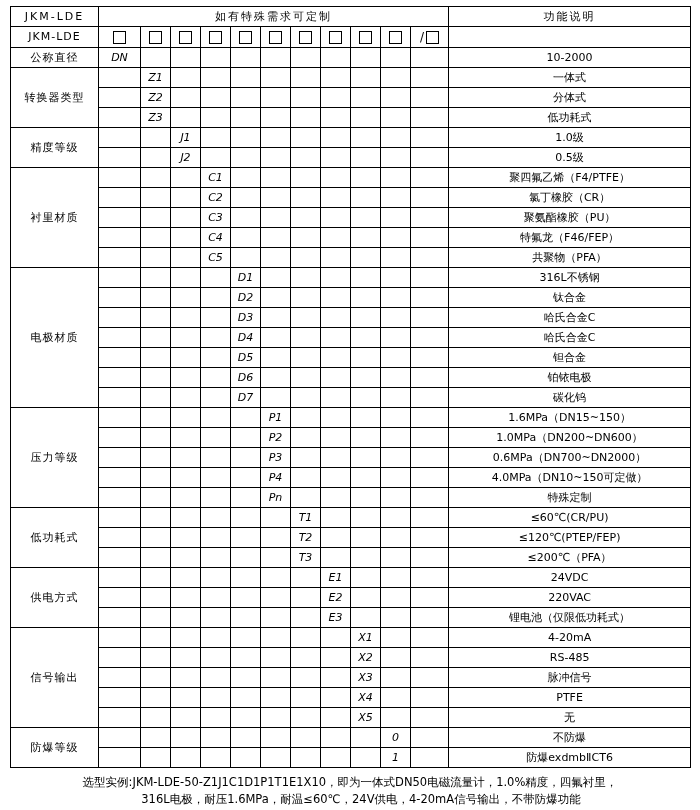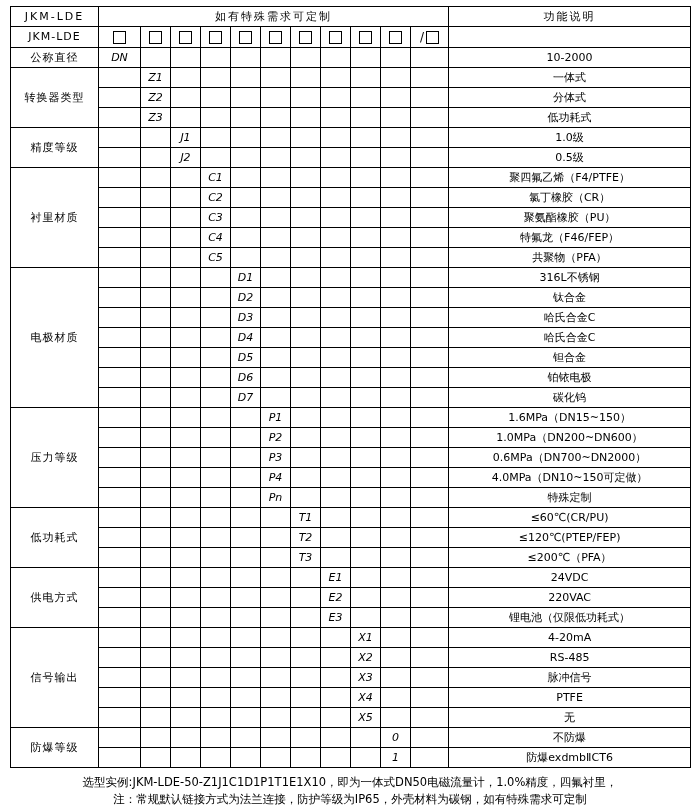--- a/index.html
+++ b/index.html
@@ -639,14 +639,15 @@
           <td class="code">1</td>
           <td></td>
           <td class="desc">防爆exdmbⅡCT6</td>
         </tr>
       </tbody>
   </table>
 </div>
 
 <div class="notes">
   <div>选型实例:JKM-LDE-50-Z1J1C1D1P1T1E1X10，即为一体式DN50电磁流量计，1.0%精度，四氟衬里，</div>
+  <div class="indent">316L电极，耐压1.6MPa，耐温≤60℃，24V供电，4-20mA信号输出，不带防爆功能</div>
   <div>注：常规默认链接方式为法兰连接，防护等级为IP65，外壳材料为碳钢，如有特殊需求可定制</div>
 </div>
 
 </body></html>

